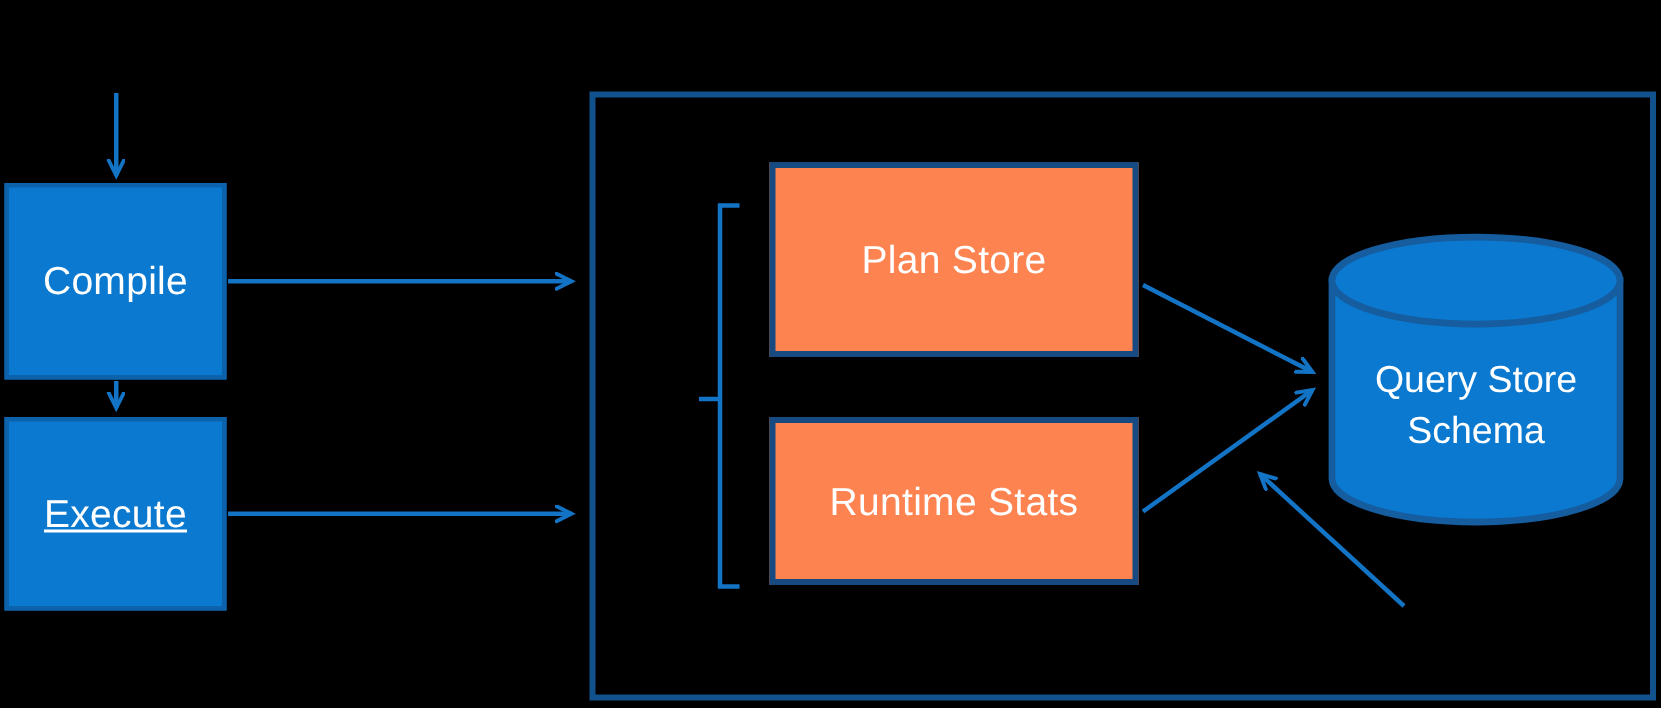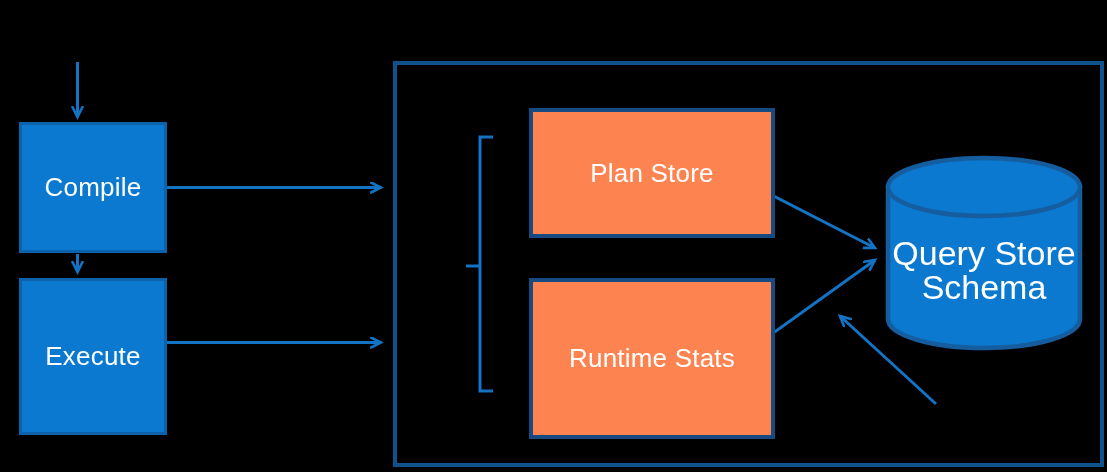--- a/index.html
+++ b/index.html
@@ -38,41 +38,40 @@
     position: absolute;
     display: flex;
     align-items: center;
     justify-content: center;
     box-sizing: border-box;
     color: #ffffff;
     font-size: 26px;
     font-weight: 400;
     letter-spacing: 0.2px;
     z-index: 3;
-    margin-left: 16px;
   }
   .node.blue {
     background: #0b79cf;
     border: 3px solid #0d63ab;
   }
   .node.orange {
     background: #fd8351;
     border: 4px solid #164a80;
   }
   .compile { left: 3px;  top: 122px; width: 148px; height: 131px; }
-  .execute { left: 3px;  top: 278px; width: 148px; height: 157px; }
+  .execute { left: 3px;  top: 278px; width: 148px; height: 129px; text-decoration: underline; }
   .plan    { left: 513px; top: 108px; width: 246px; height: 130px; }
-  .runtime { left: 513px; top: 278px; width: 246px; height: 161px; }
+  .runtime { left: 513px; top: 278px; width: 246px; height: 112px; }
   .cyl-label {
     position: absolute;
     left: 884px;
     top: 236px;
     width: 200px;
     color: #ffffff;
-    font-size: 34px;
+    font-size: 25px;
     line-height: 34px;
     text-align: center;
     white-space: pre-line;
     z-index: 3;
   }
 </style>
 </head>
 <body>
 
 <div class="stage">

